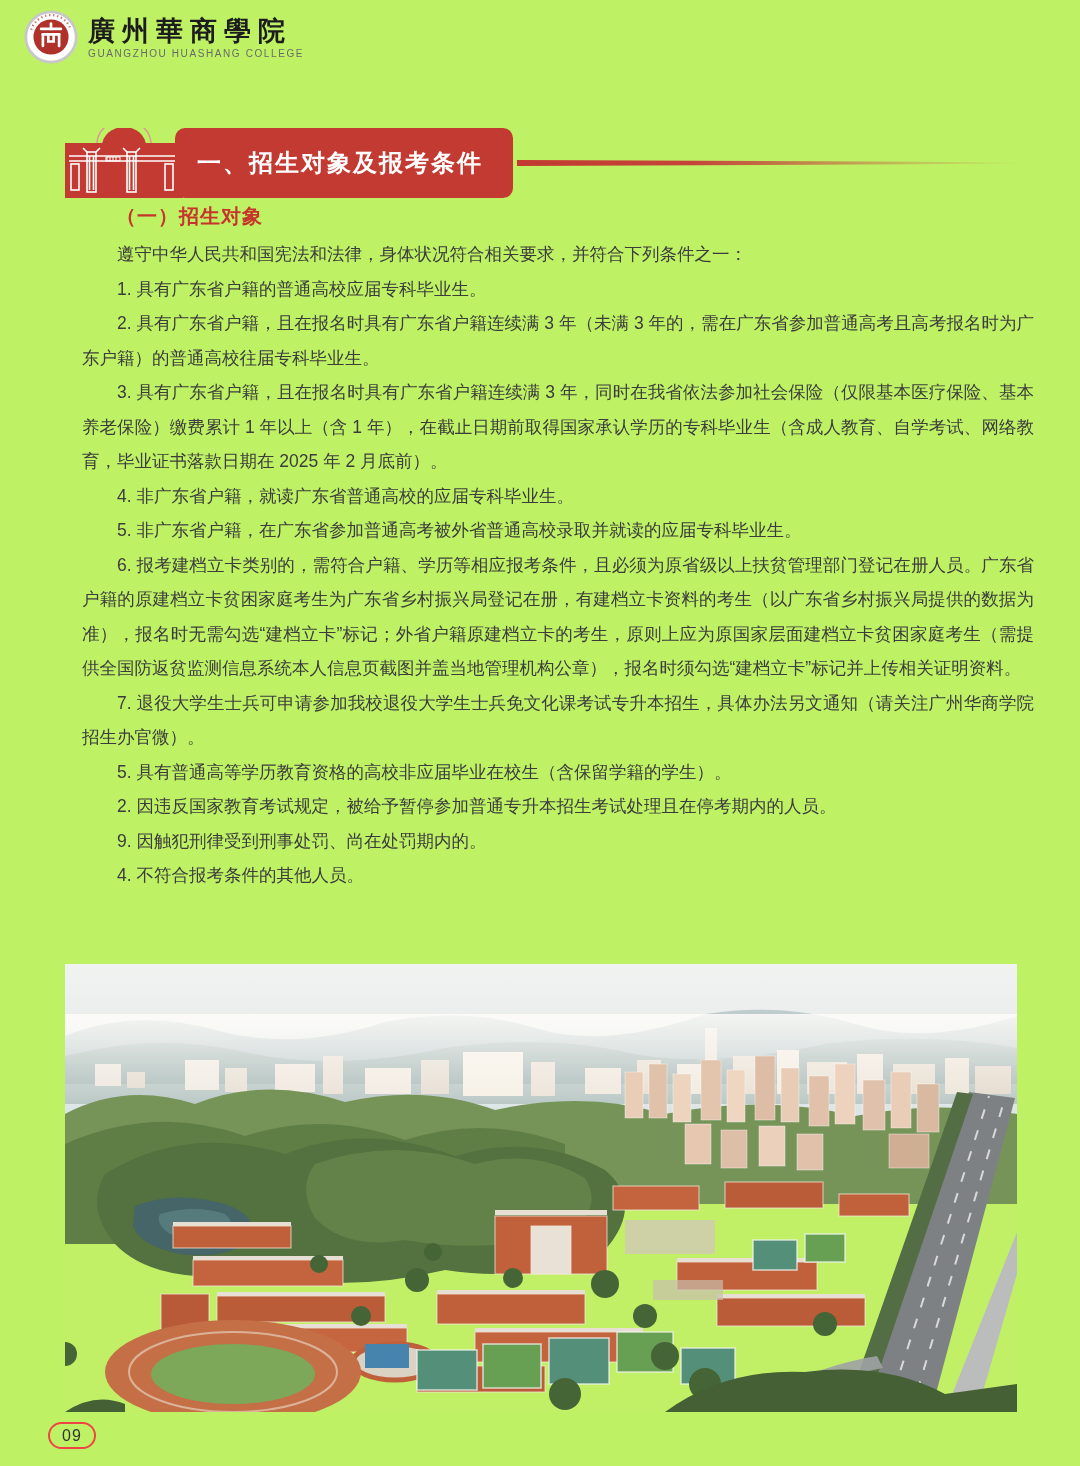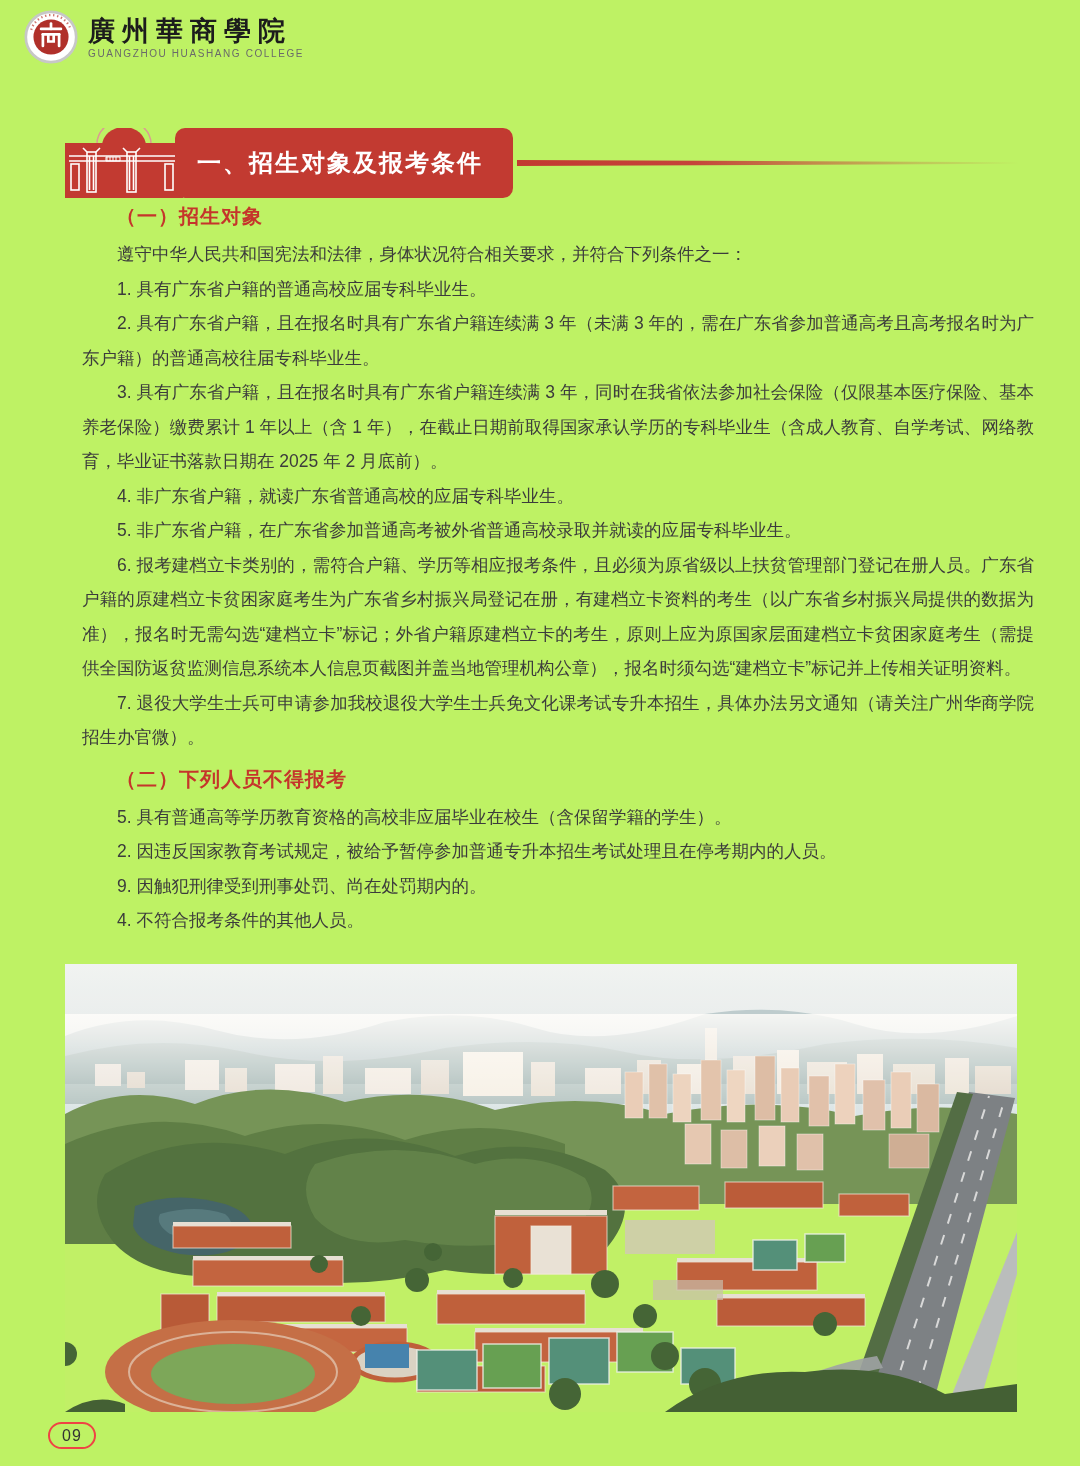--- a/index.html
+++ b/index.html
@@ -120,21 +120,20 @@
   <div class="content">
     <div class="red-head">（一）招生对象</div>
     <p>遵守中华人民共和国宪法和法律，身体状况符合相关要求，并符合下列条件之一：</p>
     <p>1. 具有广东省户籍的普通高校应届专科毕业生。</p>
     <p>2. 具有广东省户籍，且在报名时具有广东省户籍连续满 3 年（未满 3 年的，需在广东省参加普通高考且高考报名时为广东户籍）的普通高校往届专科毕业生。</p>
     <p>3. 具有广东省户籍，且在报名时具有广东省户籍连续满 3 年，同时在我省依法参加社会保险（仅限基本医疗保险、基本养老保险）缴费累计 1 年以上（含 1 年），在截止日期前取得国家承认学历的专科毕业生（含成人教育、自学考试、网络教育，毕业证书落款日期在 2025 年 2 月底前）。</p>
     <p>4. 非广东省户籍，就读广东省普通高校的应届专科毕业生。</p>
     <p>5. 非广东省户籍，在广东省参加普通高考被外省普通高校录取并就读的应届专科毕业生。</p>
     <p>6. 报考建档立卡类别的，需符合户籍、学历等相应报考条件，且必须为原省级以上扶贫管理部门登记在册人员。广东省户籍的原建档立卡贫困家庭考生为广东省乡村振兴局登记在册，有建档立卡资料的考生（以广东省乡村振兴局提供的数据为准），报名时无需勾选“建档立卡”标记；外省户籍原建档立卡的考生，原则上应为原国家层面建档立卡贫困家庭考生（需提供全国防返贫监测信息系统本人信息页截图并盖当地管理机构公章），报名时须勾选“建档立卡”标记并上传相关证明资料。</p>
     <p>7. 退役大学生士兵可申请参加我校退役大学生士兵免文化课考试专升本招生，具体办法另文通知（请关注广州华商学院招生办官微）。</p>
-    <div class="red-head second">（二）下列人员不得报考</div>
     <p>5. 具有普通高等学历教育资格的高校非应届毕业在校生（含保留学籍的学生）。</p>
     <p>2. 因违反国家教育考试规定，被给予暂停参加普通专升本招生考试处理且在停考期内的人员。</p>
     <p>9. 因触犯刑律受到刑事处罚、尚在处罚期内的。</p>
     <p>4. 不符合报考条件的其他人员。</p>
   </div>
 
   <div class="photo">
     <svg viewBox="0 0 952 448" preserveAspectRatio="none" aria-hidden="true">
       <defs>
         <linearGradient id="sky" x1="0" y1="0" x2="0" y2="1">

